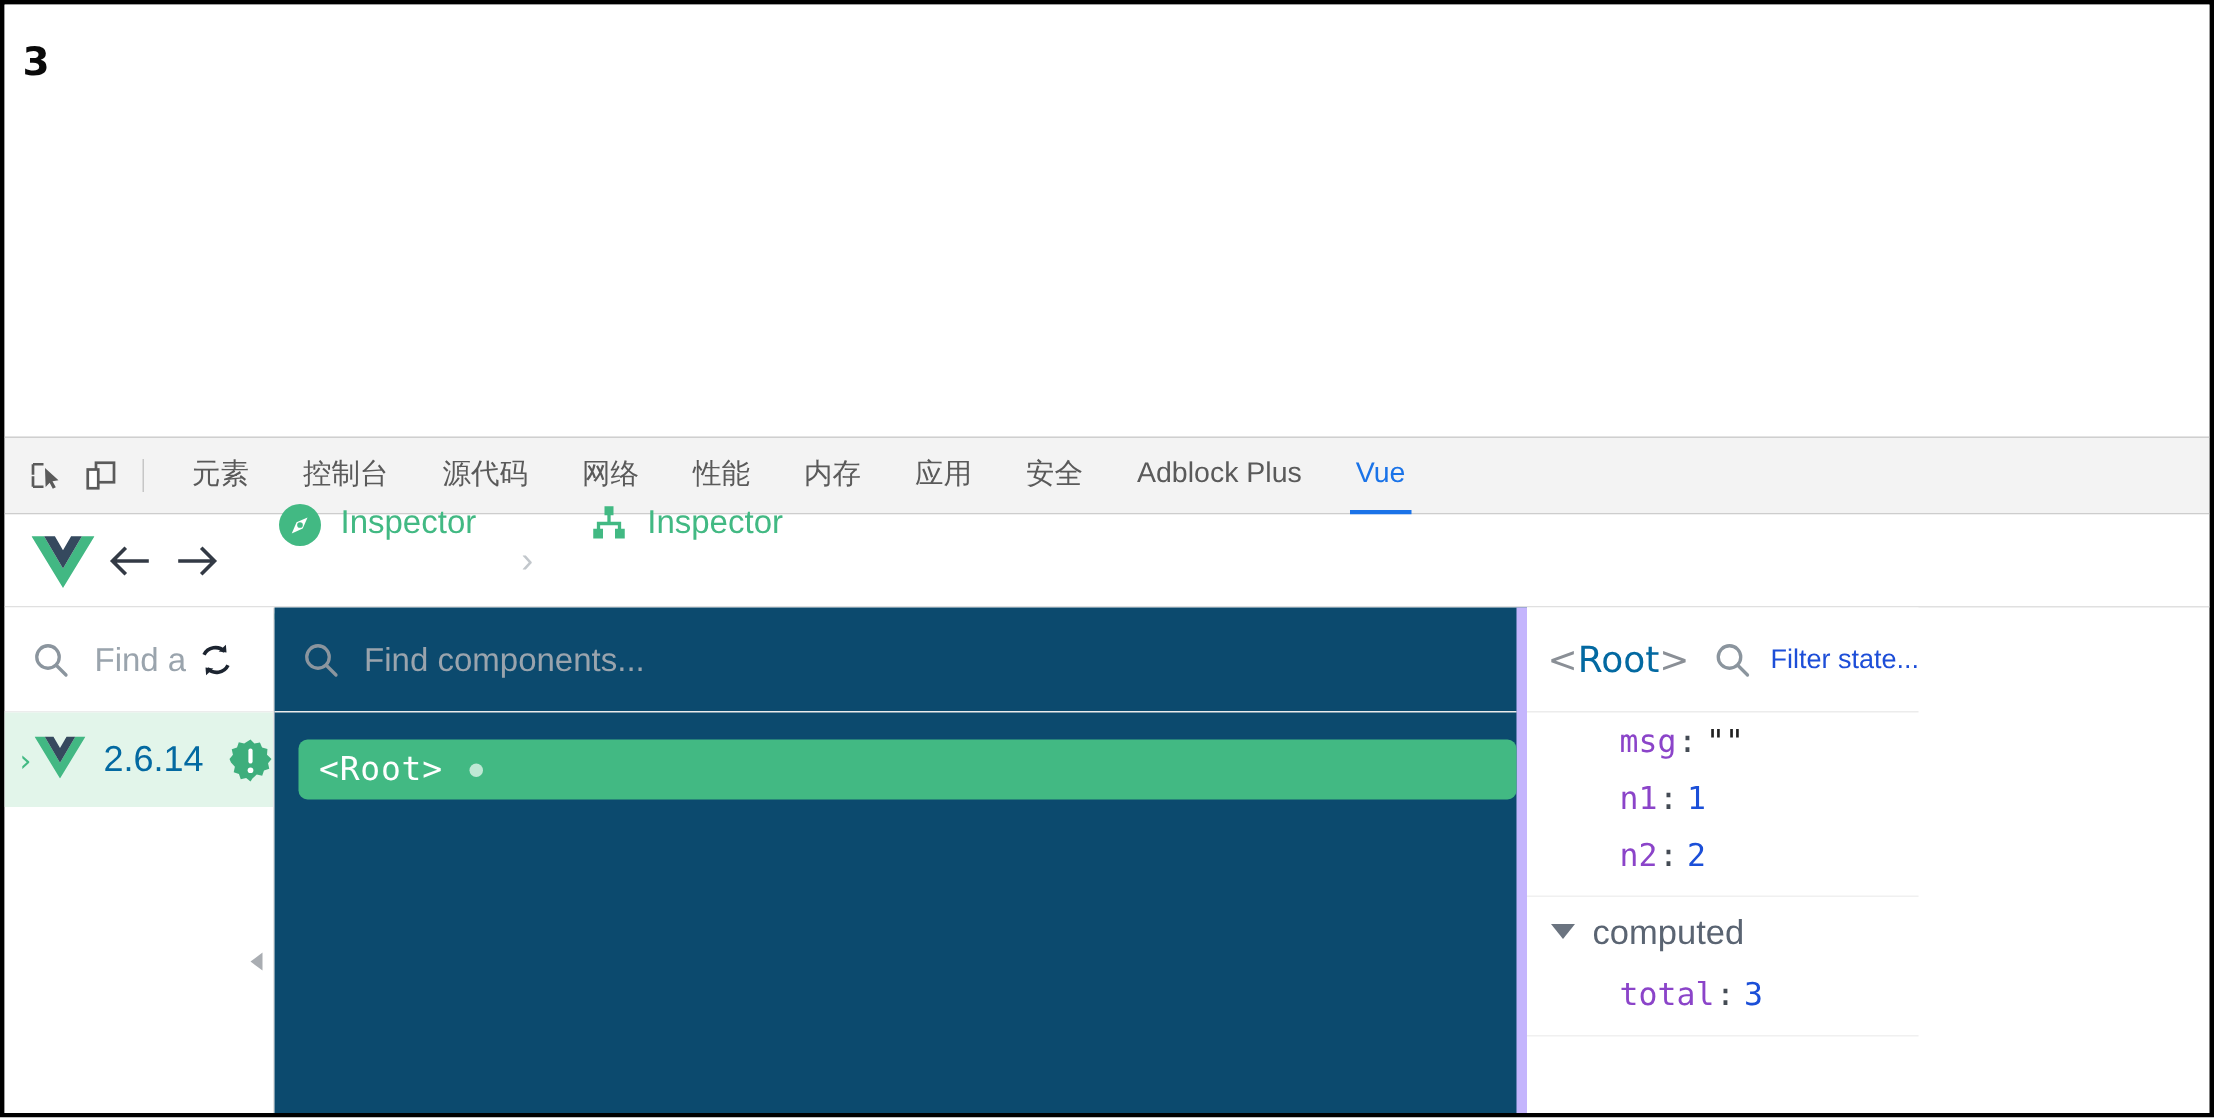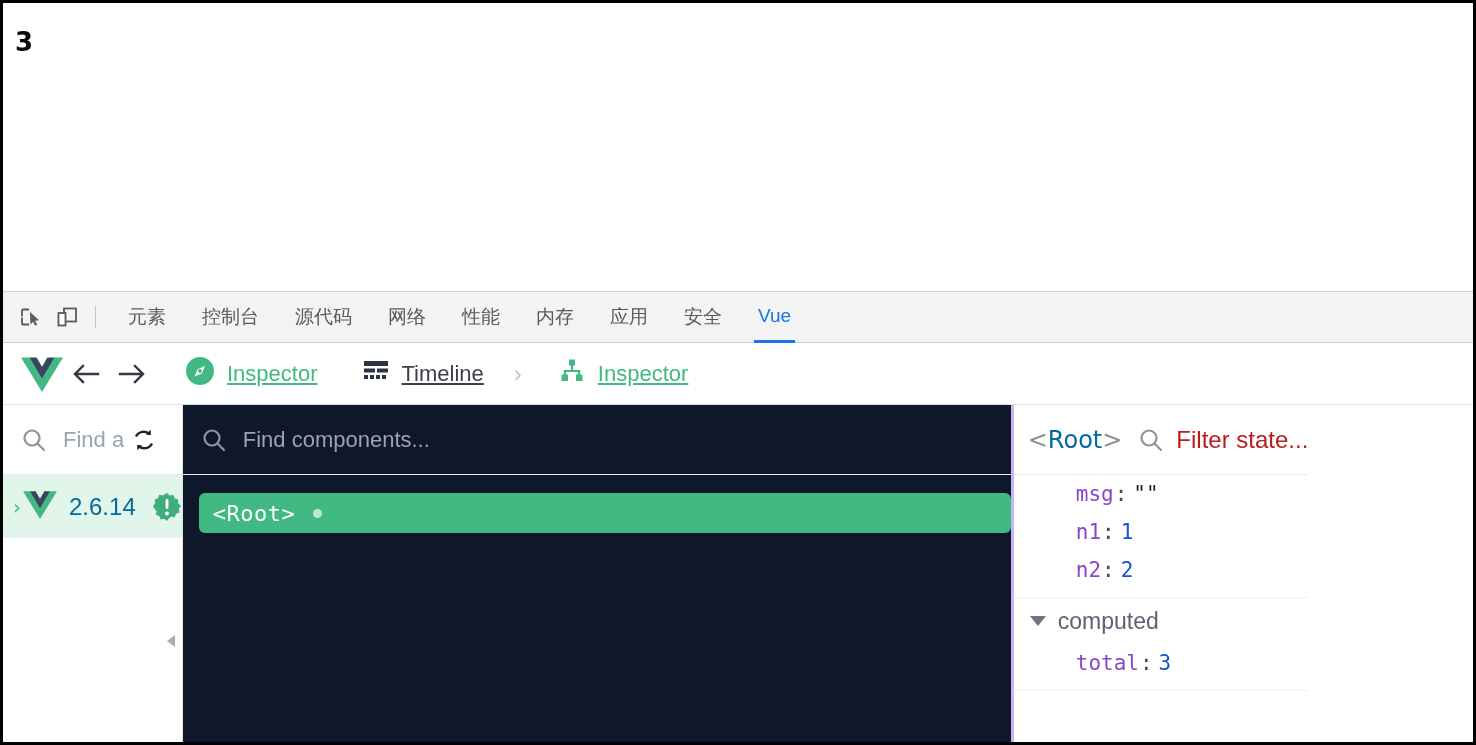--- a/index.html
+++ b/index.html
@@ -106,29 +106,27 @@
   .vt-logo { margin-left: 18px; display: flex; align-items: center; }
   .vt-nav {
     width: 46px; height: 46px;
     display: flex; align-items: center; justify-content: center;
     cursor: pointer;
   }
   .vt-nav:first-of-type { margin-left: 22px; }
   .vt-item {
     height: 78px;
     display: flex;
-    align-items: center;
     gap: 12px;
     padding: 0 14px;
     margin-left: 16px;
     position: relative;
     font-size: 22px;
     color: #3a3f4a;
     cursor: pointer;
-    text-decoration: underline;
   }
   .vt-item.active { color: #42b983; }
   .vt-item.active::after {
     content: "";
     position: absolute;
     left: 0; right: 0; bottom: 0;
     height: 4px;
     background: #5fce9d;
   }
   .vt-chevron {
@@ -149,23 +147,23 @@
   }
   .pane-apps {
     width: 227px;
     border-right: 1px solid #e3e3e3;
     box-sizing: border-box;
     position: relative;
     background: #fff;
   }
   .pane-tree {
     width: 845px;
-    border-right: 3px solid #c4b5fd;
-    box-sizing: border-box;
-    background: #0f172a;
+    border-right: 7px solid #c4b5fd;
+    box-sizing: border-box;
+    background: #0c4a6e;
     position: relative;
   }
   .pane-state {
     flex: 1;
     background: #fff;
     position: relative;
   }
 
   .search-row {
     height: 70px;
@@ -258,22 +256,22 @@
   }
   .state-root {
     font-family: "DejaVu Sans", sans-serif;
     font-size: 24px;
     color: #8a8f96;
     white-space: nowrap;
   }
   .state-root .nm { color: #0369a1; }
   .state-filter-ico { margin-left: 16px; display: flex; align-items: center; }
   .state-filter-text {
-    font-size: 24px;
-    color: #b91c1c;
+    font-size: 18px;
+    color: #1d4ed8;
     margin-left: 12px;
     white-space: nowrap;
     text-align: right;
   }
   .state-group { border-bottom: 1px solid #f0f0f0; }
   .group-head {
     display: flex;
     align-items: center;
     height: 46px;
     padding-left: 16px;
@@ -330,20 +328,21 @@
     <div class="dt-sep"></div>
 
     <div class="dt-tab cjk">元素</div>
     <div class="dt-tab cjk">控制台</div>
     <div class="dt-tab cjk">源代码</div>
     <div class="dt-tab cjk">网络</div>
     <div class="dt-tab cjk">性能</div>
     <div class="dt-tab cjk">内存</div>
     <div class="dt-tab cjk">应用</div>
     <div class="dt-tab cjk">安全</div>
+    <div class="dt-tab">Adblock Plus</div>
     <div class="dt-tab active">Vue</div>
   </div>
 
   <div class="vue-toolbar">
     <div class="vt-logo">
       <svg width="42" height="36" viewBox="0 0 42 36">
         <path d="M0 1.5h8.4L21 23 33.6 1.5H42L21 36z" fill="#42b883"></path>
         <path d="M8.4 1.5h7.2L21 10.8 26.4 1.5h7.2L21 23z" fill="#35495e"></path>
       </svg>
     </div>
@@ -362,34 +361,20 @@
       <span>
         <svg width="30" height="30" viewBox="0 0 30 30">
           <circle cx="15" cy="15" r="14" fill="#42b983"></circle>
           <path d="M20 10l-3.2 7.4-7.3 3.2 3.2-7.4z" fill="#ffffff"></path>
           <circle cx="15" cy="15" r="1.9" fill="#42b983"></circle>
         </svg>
       </span>
       <span>Inspector</span>
     </div>
 
-    <div class="vt-item">
-      <span>
-        <svg width="28" height="28" viewBox="0 0 28 28">
-          <rect x="2" y="4" width="24" height="5" fill="#2c3443"></rect>
-          <rect x="2" y="11.5" width="11" height="4" fill="#2c3443"></rect>
-          <rect x="15" y="11.5" width="11" height="4" fill="#2c3443"></rect>
-          <rect x="2" y="18" width="4" height="4" fill="#2c3443"></rect>
-          <rect x="8" y="18" width="4" height="4" fill="#2c3443"></rect>
-          <rect x="14" y="18" width="4" height="4" fill="#2c3443"></rect>
-          <rect x="20" y="18" width="4" height="4" fill="#2c3443"></rect>
-        </svg>
-      </span>
-      <span>Timeline</span>
-    </div>
 
     <div class="vt-chevron">›</div>
 
     <div class="vt-item active">
       <span>
         <svg width="28" height="28" viewBox="0 0 28 28">
           <path d="M14 8v6M14 14H7v4M14 14h7v4" fill="none" stroke="#42b983" stroke-width="2.2"></path>
           <rect x="11" y="2.5" width="6" height="6" fill="#42b983"></rect>
           <rect x="3.5" y="17.5" width="6.5" height="6.5" fill="#42b983"></rect>
           <rect x="18" y="17.5" width="6.5" height="6.5" fill="#42b983"></rect>

